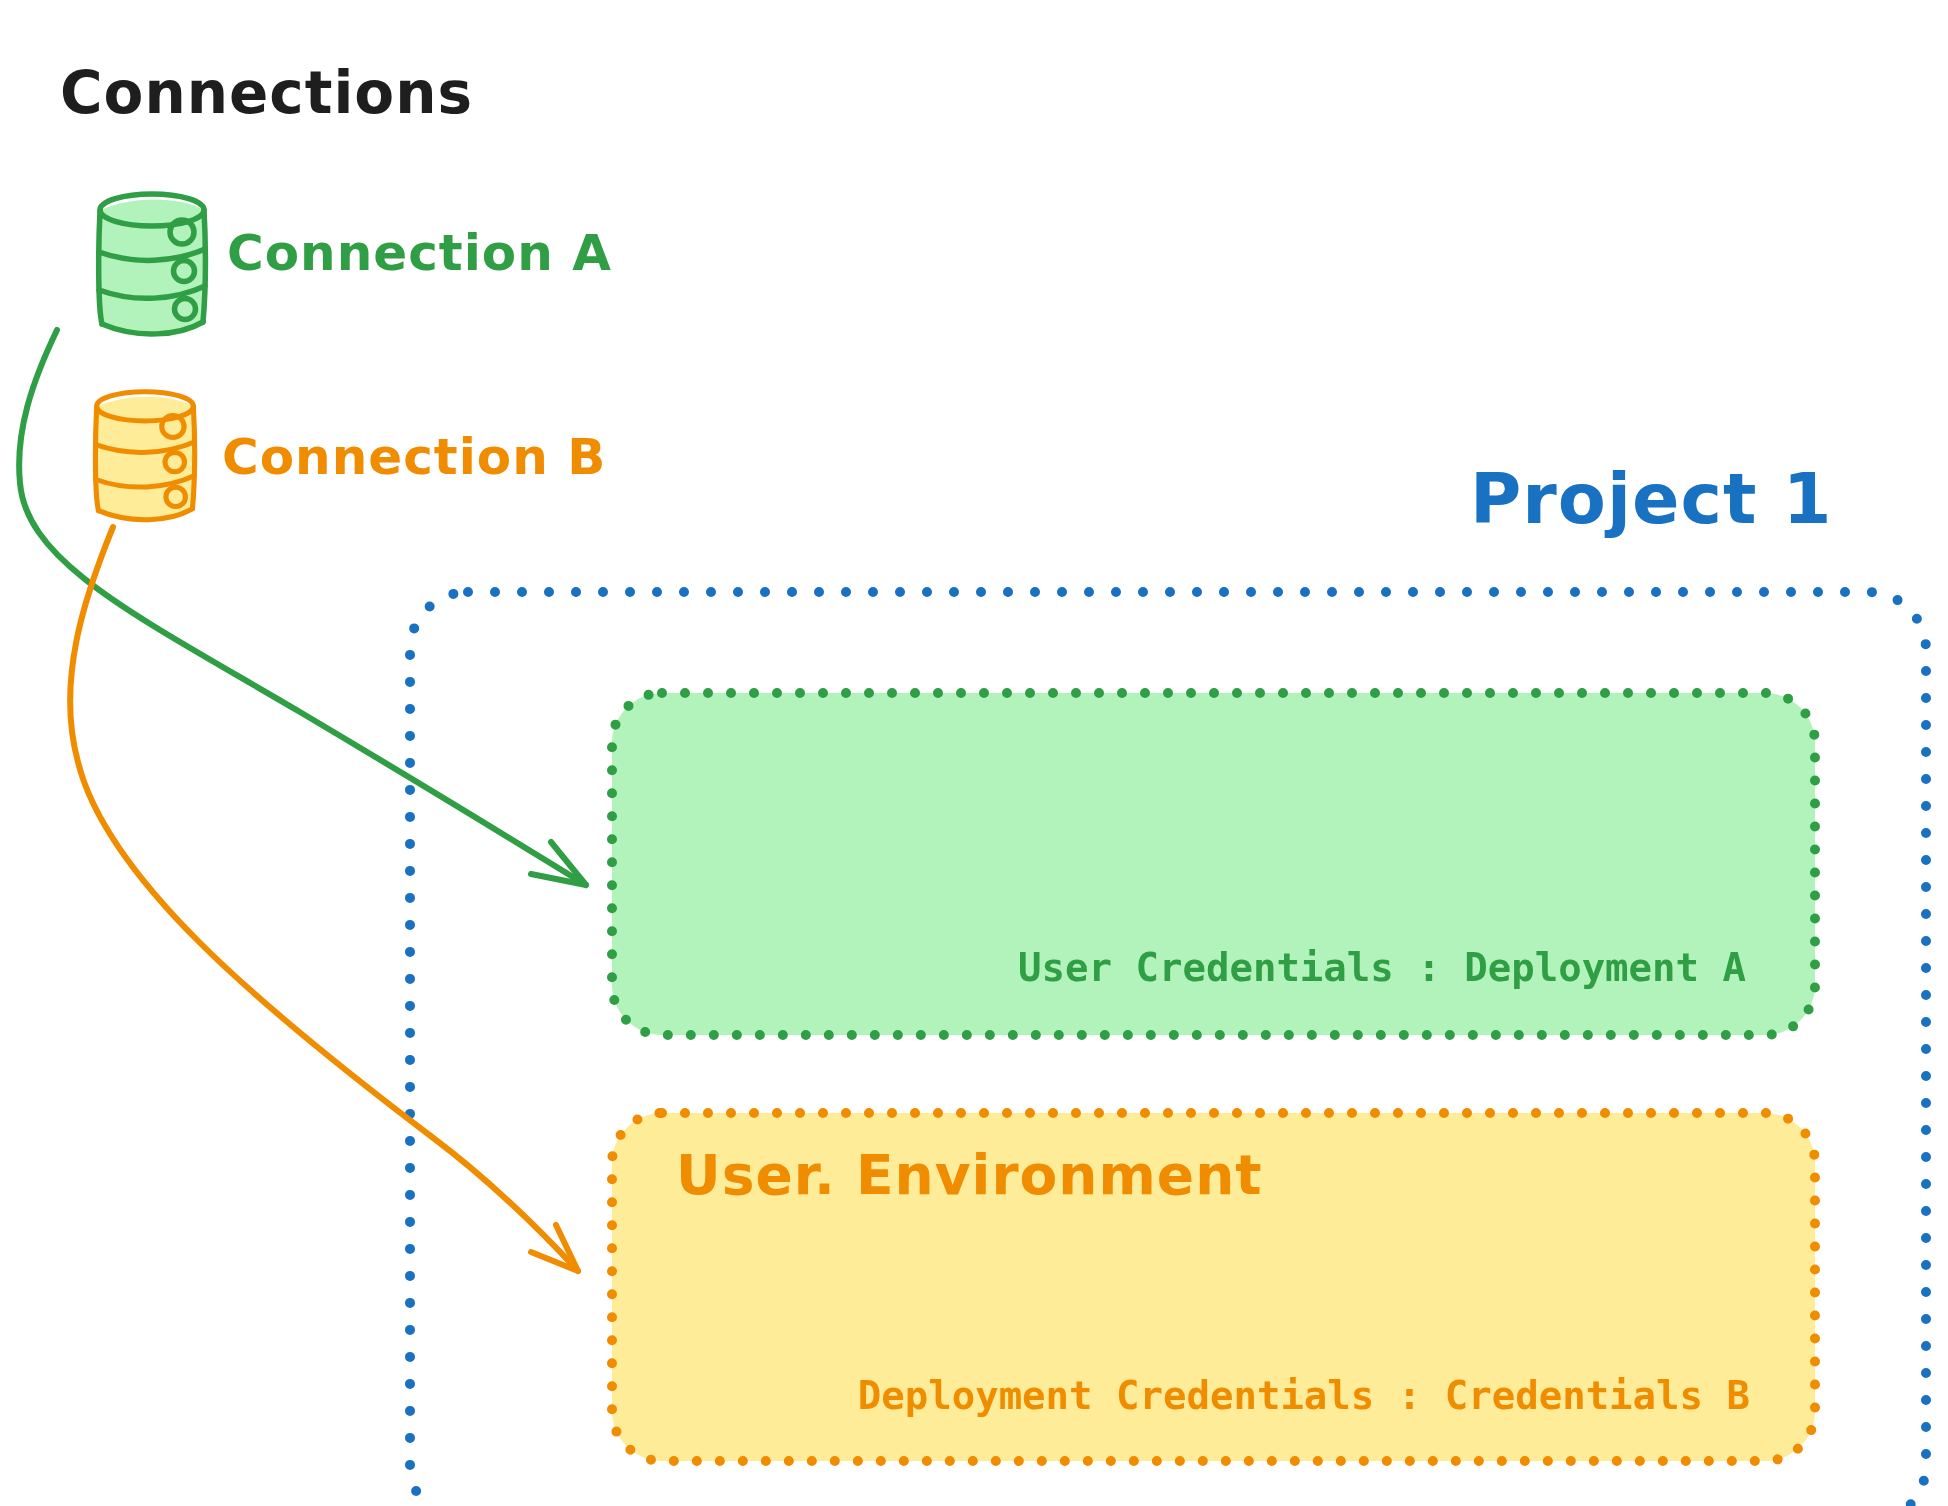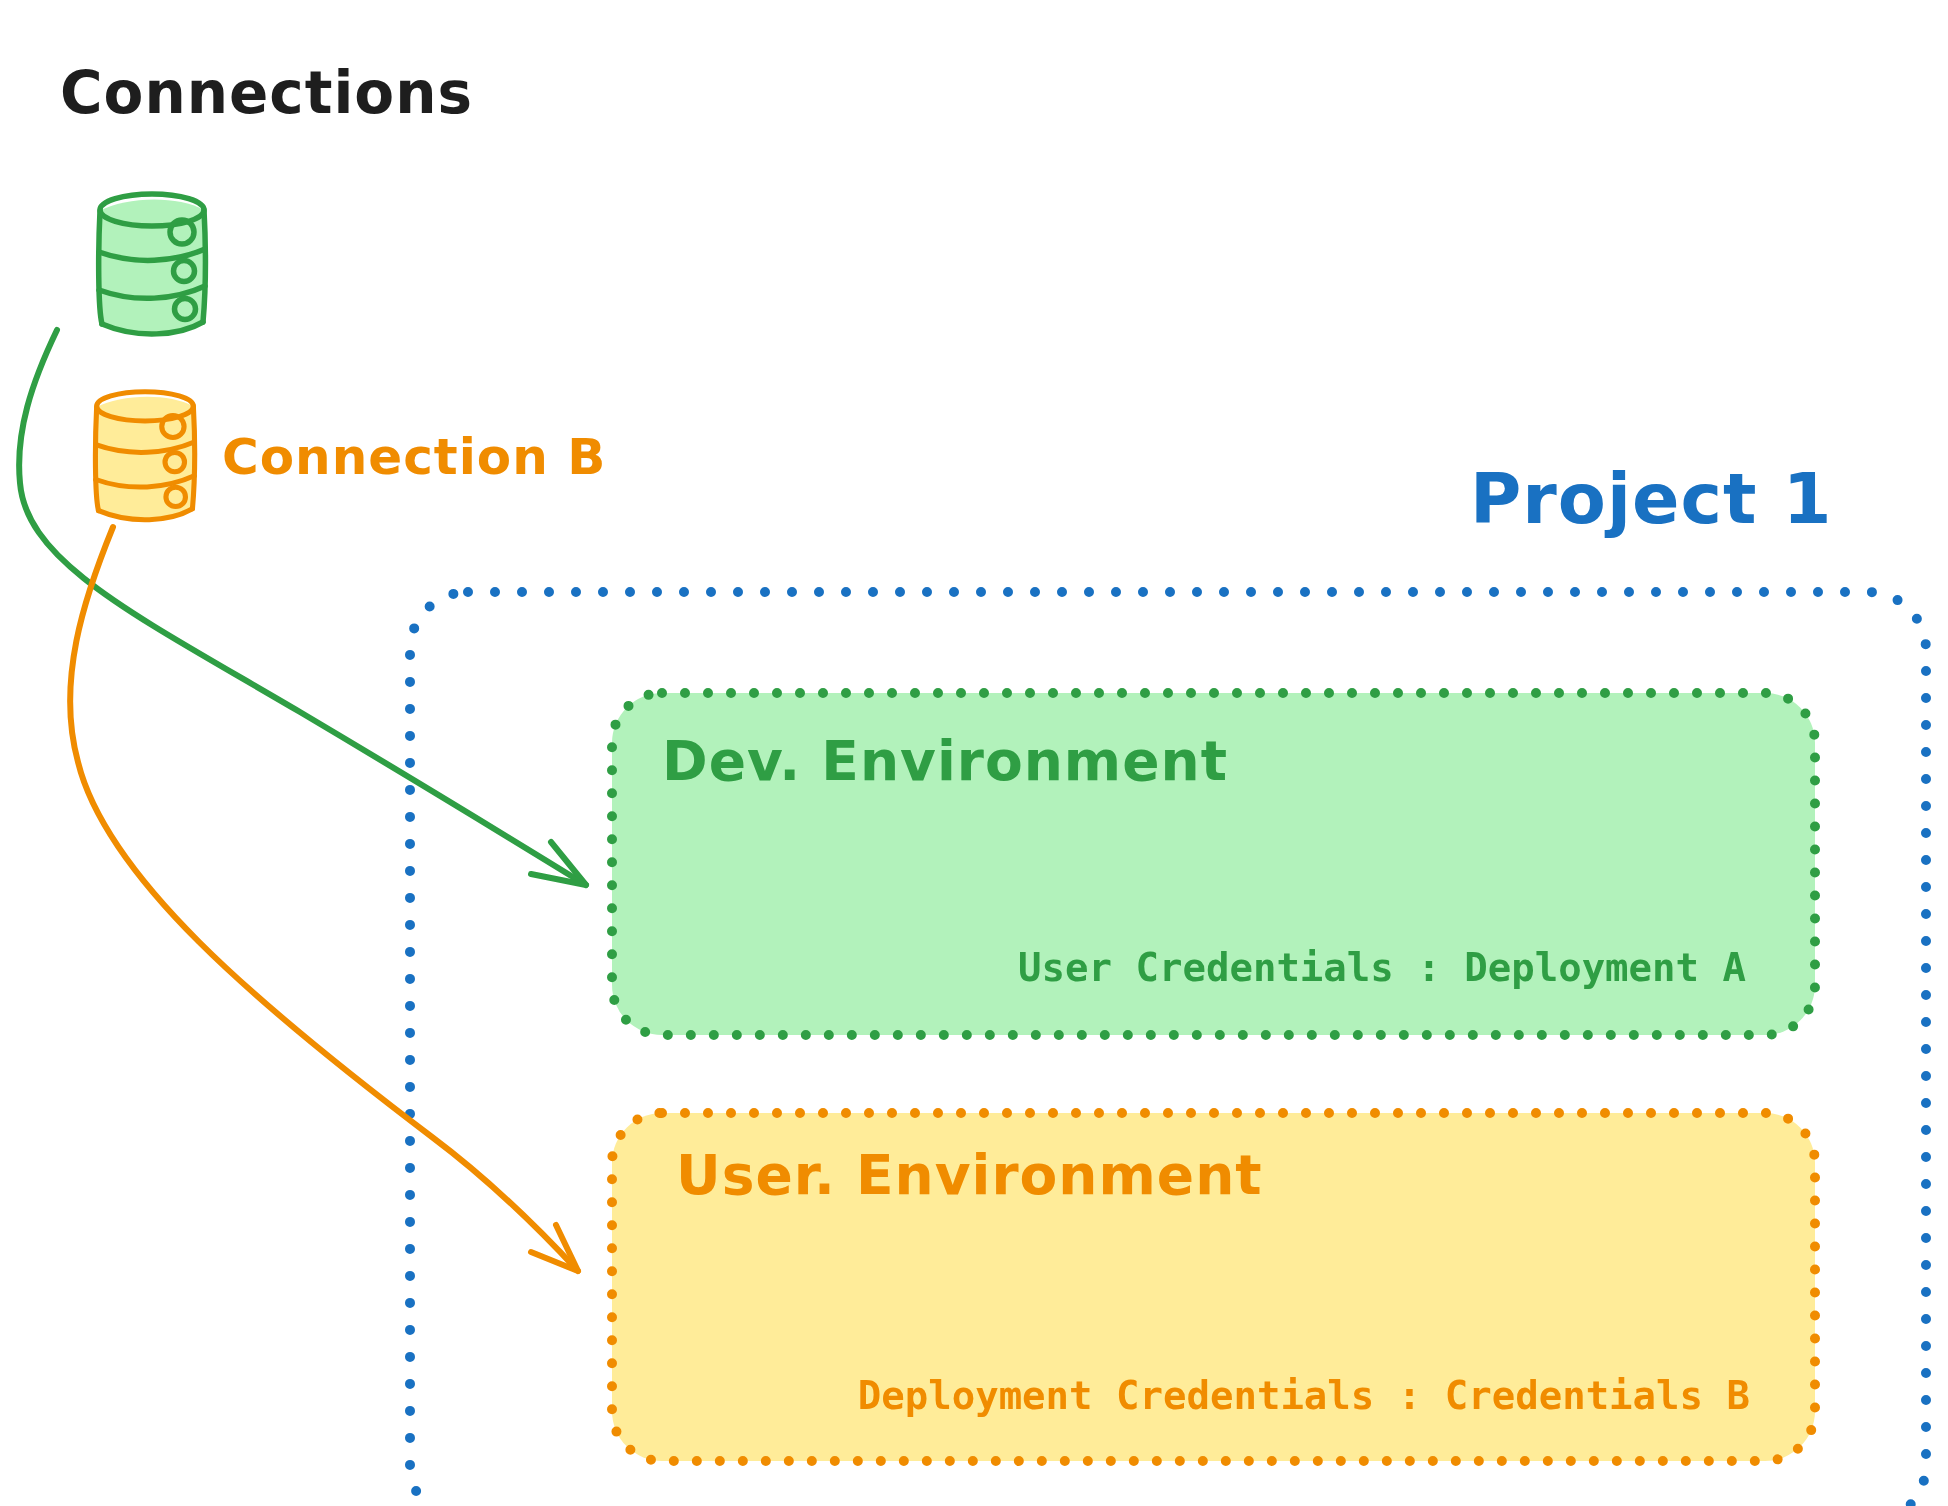--- a/index.html
+++ b/index.html
@@ -62,23 +62,23 @@
       <path class="arrow orange" d="M113 487 C84 558 56 642 78 722 C106 836 255 963 432 1097 C492 1142 542 1192 578 1231"></path>
       <path class="arrow orange" d="M556 1185 L578 1231 M531 1212 L578 1231"></path>
     </g>
 
     <use href="#db" class="db-green" transform="translate(95,150)"></use>
     <use href="#db" class="db-orange" transform="translate(92,348) scale(0.93,0.915)"></use>
   </svg>
 
   <div class="txt hand title">Connections</div>
 
+  <div class="txt hand conn-a">Connection A</div>
   <div class="txt hand conn-b">Connection B</div>
 
   <div class="txt hand project">Project 1</div>
 
-  <div class="txt hand dev-name">Dev. Environment</div>
   <div class="txt mono dev-cred">User Credentials : Deployment A</div>
 
   <div class="txt hand prod-name">User. Environment</div>
   <div class="txt mono prod-cred">Deployment Credentials : Credentials B</div>
 
 </div>
 
 </body></html>

